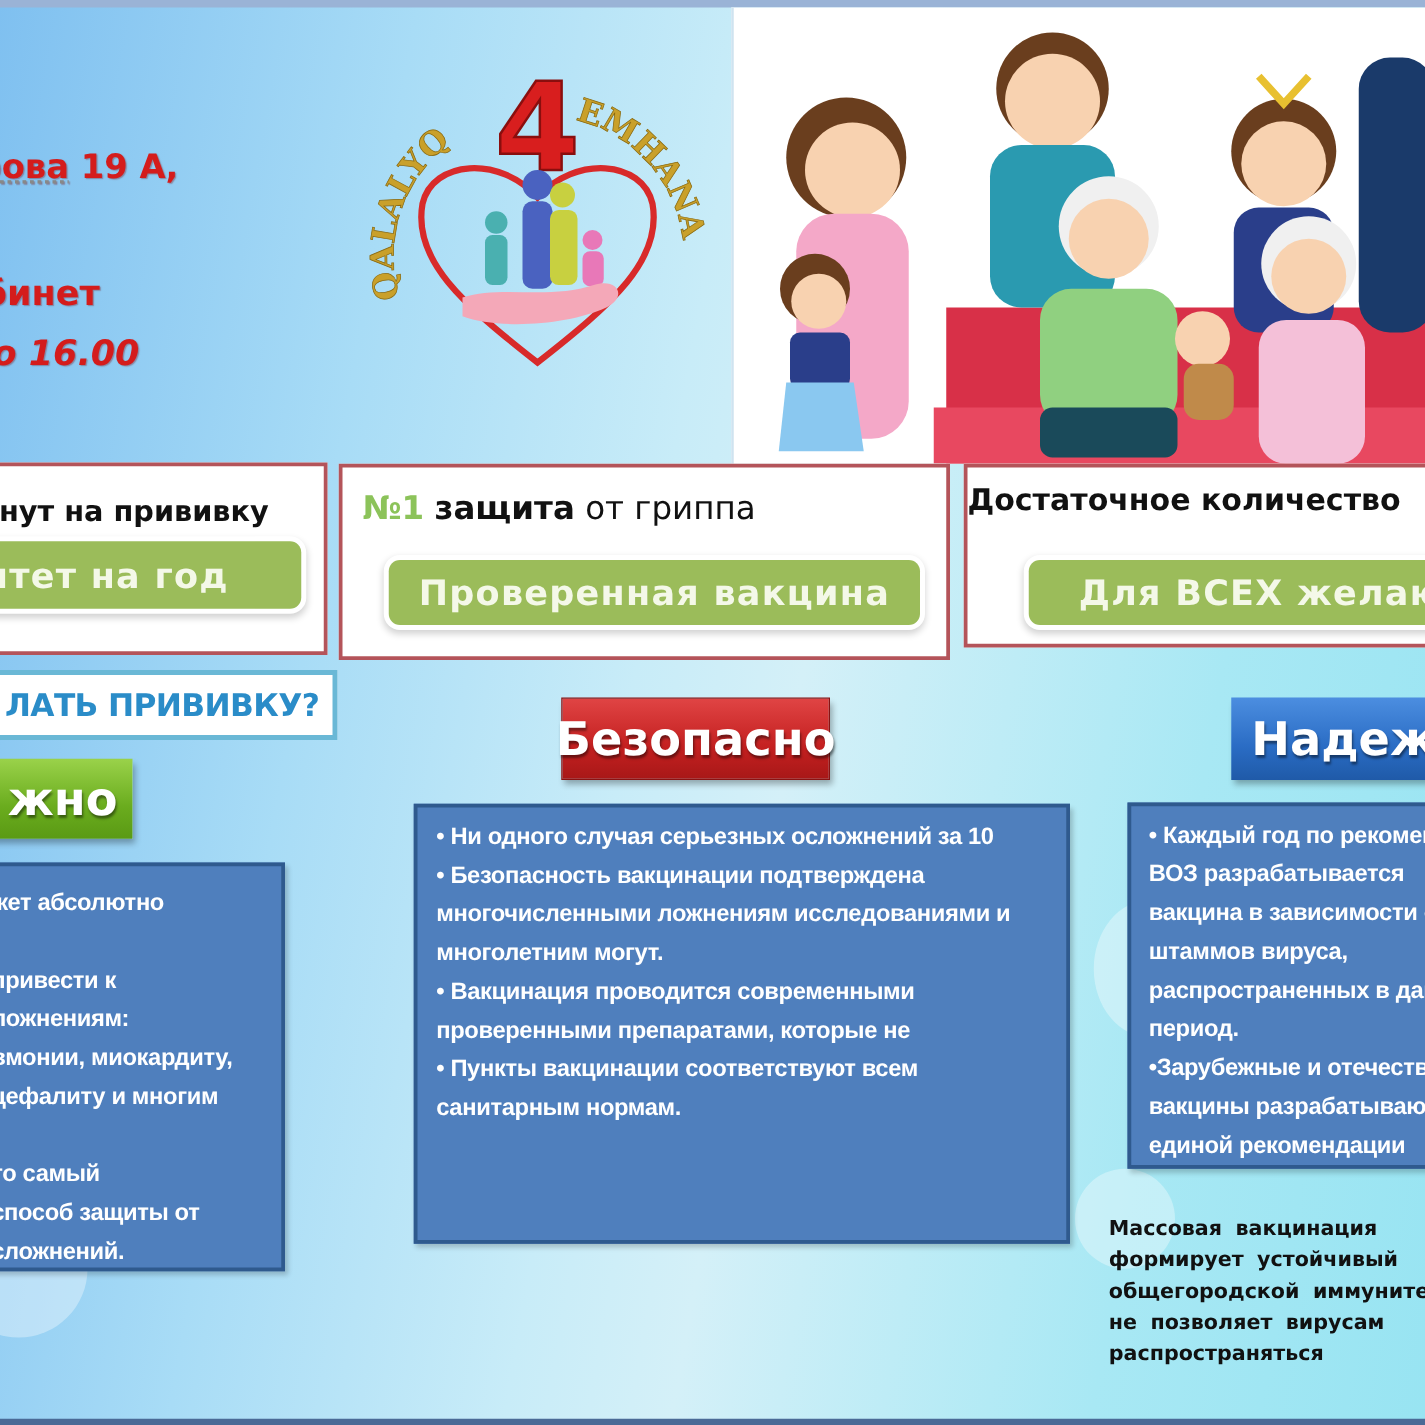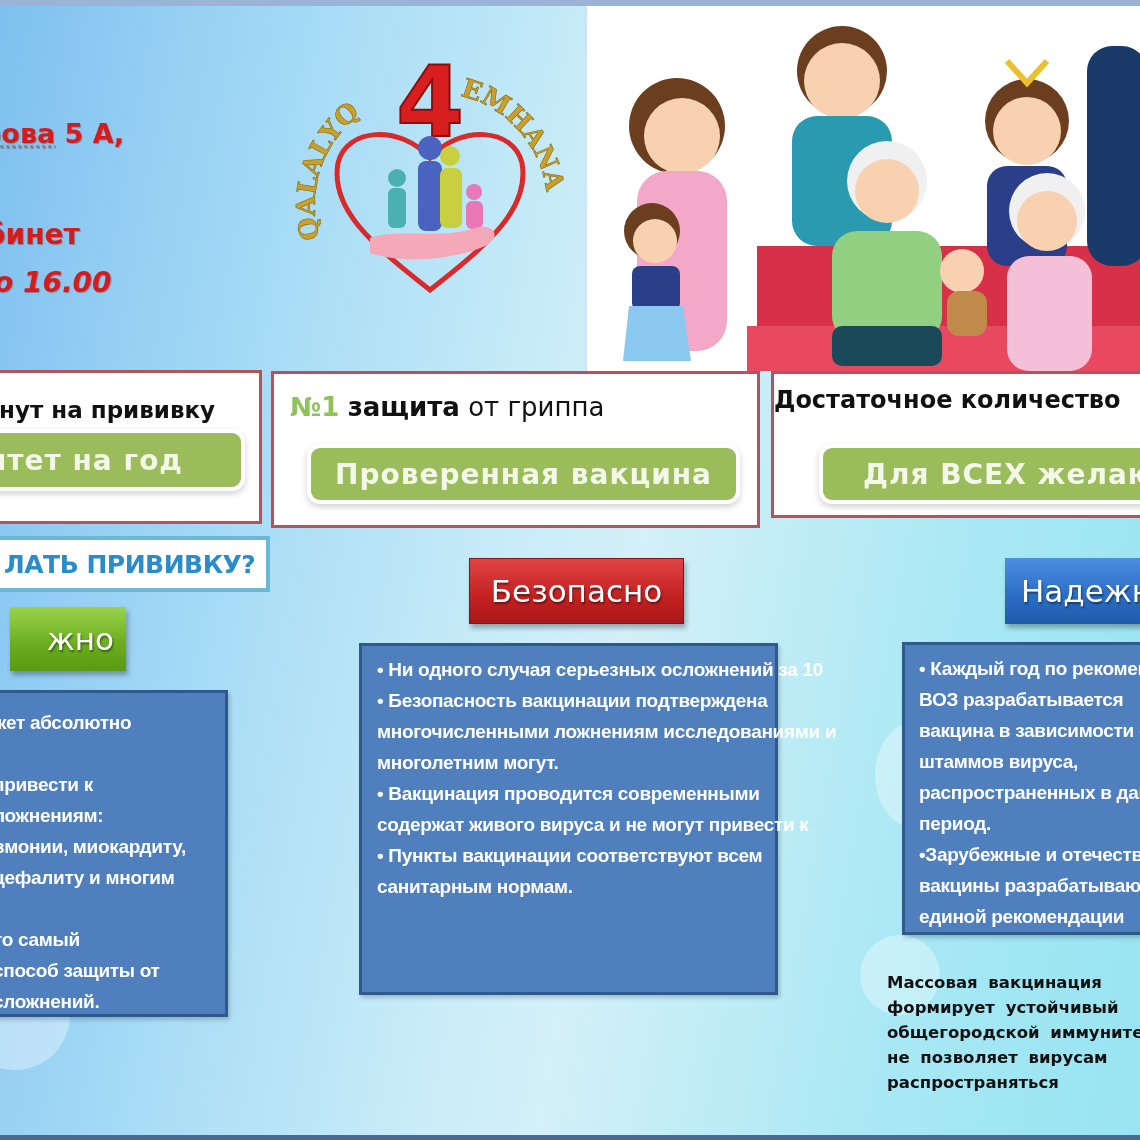--- a/index.html
+++ b/index.html
@@ -39,46 +39,46 @@
   .card3 .card-title { left: 0; top: 12px; font-weight: bold; font-size: 24px; }
   .pill { position: absolute; background: #9bbc5a; border-radius: 9px; color: #f4f8e8; font-weight: bold; font-family: "DejaVu Sans", sans-serif; font-size: 28px; display: flex; align-items: center; justify-content: center; white-space: nowrap; box-shadow: 0 0 0 4px #fff, 0 3px 6px 4px rgba(0,0,0,0.18); letter-spacing: 1px; }
   .card1 .pill { left: -20px; top: 60px; width: 268px; height: 54px; justify-content: flex-end; padding-right: 58px; }
   .card2 .pill { left: 37px; top: 74px; width: 425px; height: 52px; }
   .card3 .pill { left: 49px; top: 74px; width: 360px; height: 52px; justify-content: flex-start; padding-left: 40px; }
 
   
   .question { position: absolute; left: -10px; top: 536px; width: 280px; height: 56px; background: #fff; border: 4px solid #6ab8d6; color: #2a8cc8; font-weight: bold; font-size: 25px; display: flex; align-items: center; padding-left: 10px; white-space: nowrap; font-family: "DejaVu Sans", sans-serif; letter-spacing: -0.5px; }
 
   
-  .badge { position: absolute; color: #fff; font-weight: normal; font-family: "DejaVu Sans", sans-serif; font-size: 31px; display: flex; align-items: center; justify-content: center; text-shadow: 1px 2px 2px rgba(0,0,0,0.45); box-shadow: 2px 4px 5px rgba(0,0,0,0.3); white-space: nowrap; margin-left: 20px; }
+  .badge { position: absolute; color: #fff; font-weight: bold; font-family: "DejaVu Sans", sans-serif; font-size: 37px; display: flex; align-items: center; justify-content: center; text-shadow: 1px 2px 2px rgba(0,0,0,0.45); box-shadow: 2px 4px 5px rgba(0,0,0,0.3); white-space: nowrap; }
   .badge-green { left: -10px; top: 607px; width: 116px; height: 64px; background: linear-gradient(180deg, #9ad24a 0%, #6aac1e 60%, #5a9a14 100%); justify-content: flex-end; padding-right: 12px; }
   .badge-red { left: 449px; top: 558px; width: 215px; height: 66px; background: linear-gradient(180deg, #e04444 0%, #c42020 60%, #a81818 100%); border: 1px solid #8a1212; }
   .badge-blue { left: 985px; top: 558px; width: 170px; height: 66px; background: linear-gradient(180deg, #4c8ee0 0%, #2a6cc4 60%, #1f5aa8 100%); justify-content: flex-start; padding-left: 16px; }
 
   
   .panel { position: absolute; background: #4f7fbd; border: 3px solid #2f5a8e; color: #fff; font-weight: bold; font-family: "Liberation Sans", sans-serif; font-size: 19px; line-height: 31px; box-shadow: 2px 3px 4px rgba(0,0,0,0.2); letter-spacing: -0.3px; }
   .panel .ln { white-space: nowrap; display: block; }
   .panel-left { left: -10px; top: 690px; width: 238px; height: 327px; padding: 14px 0 0 0; }
-  .panel-mid { left: 331px; top: 643px; width: 419px; height: 352px; padding: 8px 0 0 15px; margin-left: 28px; }
+  .panel-mid { left: 331px; top: 643px; width: 525px; height: 352px; padding: 8px 0 0 15px; }
   .panel-right { left: 902px; top: 642px; width: 250px; height: 293px; padding: 8px 0 0 14px; }
 
   
   .note { position: absolute; left: 887px; top: 970px; color: #111; font-weight: bold; font-family: "DejaVu Sans", sans-serif; font-size: 16.5px; line-height: 25px; }
   .note .ln { display: block; white-space: nowrap; word-spacing: 5px; }
 </style>
 </head>
 <body>
 
 <div class="topbar"></div>
 
 <div class="bubble" style="left:-40px;top:960px;width:110px;height:110px;"></div>
 <div class="bubble" style="left:875px;top:720px;width:90px;height:110px;"></div>
 <div class="bubble" style="left:860px;top:935px;width:80px;height:80px;"></div>
 
-<div class="addr addr1"><span class="ul">рова</span><span> 5 А,</span></div>
+<div class="addr addr1"><span class="ul">рова</span><span> 19 А,</span></div>
 <div class="addr addr2">бинет</div>
 <div class="addr addr3">о 16.00</div>
 
 <div class="logo">
   <svg width="280" height="280" viewBox="0 0 280 280">
     <defs>
       <path id="arcL" d="M30,210 A112,112 0 0,1 110,68"></path>
       <path id="arcR" d="M170,68 A112,112 0 0,1 252,210"></path>
     </defs>
     <text font-family="DejaVu Serif, serif" font-weight="bold" font-size="26" fill="#c9a02a" stroke="#8a6a10" stroke-width="0.6"><textPath href="#arcL">QALALYQ</textPath></text>
@@ -159,21 +159,21 @@
   <span class="ln"> способ защиты от</span>
   <span class="ln">сложнений.</span>
 </div>
 
 <div class="panel panel-mid">
   <span class="ln">• Ни  одного случая серьезных осложнений за 10</span>
   <span class="ln">• Безопасность вакцинации подтверждена</span>
   <span class="ln">многочисленными ложнениям исследованиями и</span>
   <span class="ln">многолетним могут.</span>
   <span class="ln">• Вакцинация проводится современными</span>
-  <span class="ln">содержат живого вируса и не могут привести к</span>
+  <span class="ln">проверенными препаратами, которые не</span>
   <span class="ln">• Пункты вакцинации соответствуют всем</span>
   <span class="ln">санитарным нормам.</span>
 </div>
 
 <div class="panel panel-right">
   <span class="ln">• Каждый год по рекомендации</span>
   <span class="ln">ВОЗ разрабатывается</span>
   <span class="ln">вакцина в зависимости от</span>
   <span class="ln">штаммов вируса,</span>
   <span class="ln">распространенных в данный</span>

